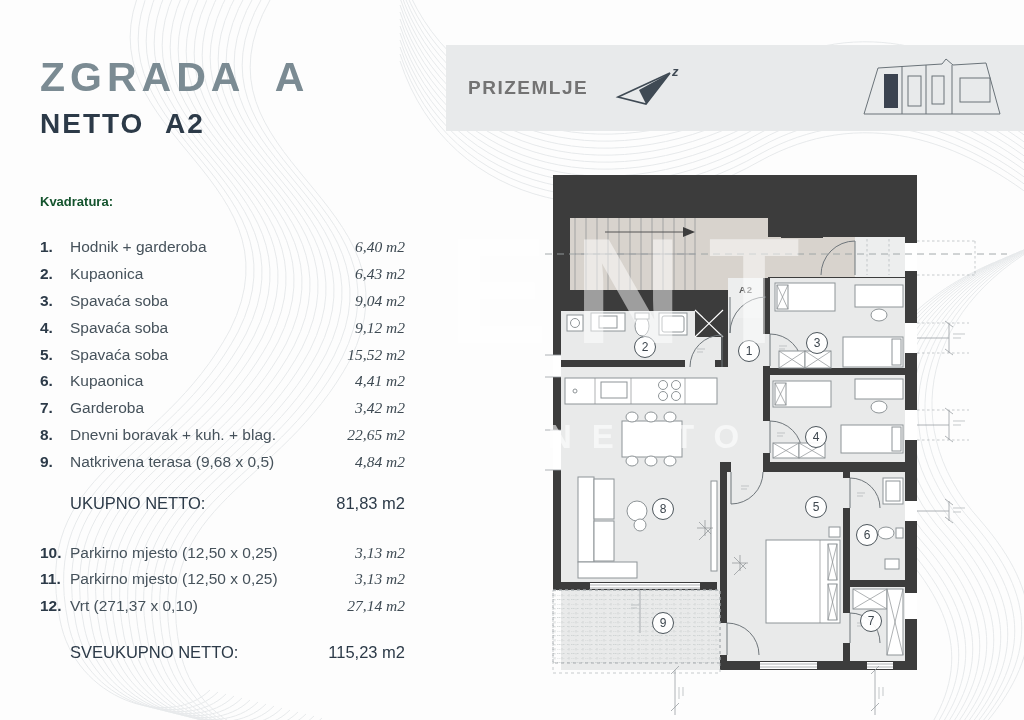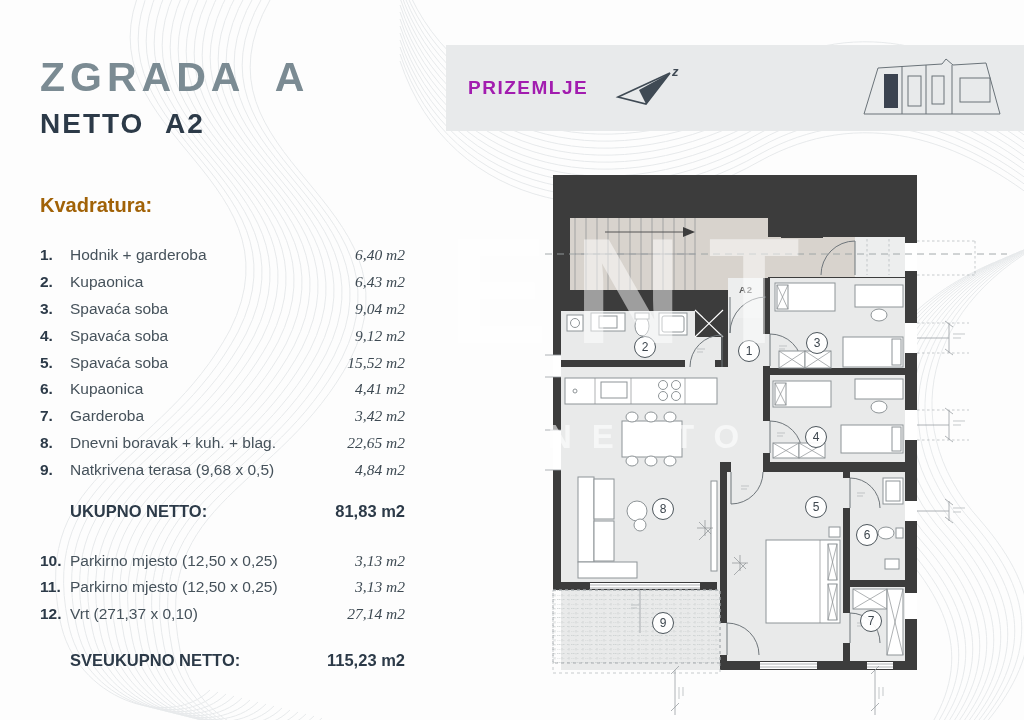--- a/index.html
+++ b/index.html
@@ -8,36 +8,36 @@
   #stage{position:absolute;inset:0;width:1024px;height:720px;overflow:hidden;}
   svg{display:block;}
   
   #bg{position:absolute;left:0;top:0;z-index:0;}
   
   #left{position:absolute;left:40px;top:56px;width:365px;z-index:2;}
   .t1{font-size:41px;font-weight:800;letter-spacing:5px;word-spacing:16px;
       color:#7b8b93;line-height:1.05;}
   .t2{font-size:28px;font-weight:800;letter-spacing:2px;word-spacing:12px;
       color:#2c3a48;margin-top:9px;}
-  .sec{font-size:20px;font-weight:800;color:#a16207;margin-top:54px;}
+  .sec{font-size:13px;font-weight:800;color:#14532d;margin-top:54px;}
   .list{margin-top:25px;}
   .row{display:flex;align-items:center;height:26.8px;font-size:15.5px;}
   .rn{width:30px;font-weight:800;color:#2c3a48;flex:none;}
   .rname{color:#46525b;}
   .rval{margin-left:auto;font-style:italic;color:#3e4a53;font-weight:500;font-family:Liberation Serif, serif;}
-  .trow{display:flex;align-items:center;margin-top:19px;font-size:16.5px;font-weight:700;color:#2c3a48;text-align:center;}
+  .trow{display:flex;align-items:center;margin-top:19px;font-size:16.5px;font-weight:400;color:#2c3a48;text-align:center;}
   .trow .tlabel{padding-left:30px;}
   .trow .tval{margin-left:auto;}
   .extras{margin-top:26px;}
   .trow.last{margin-top:23px;}
   
   #banner{position:absolute;left:446px;top:45px;width:578px;height:86px;
           background:#e8eaeb;z-index:2;display:flex;align-items:center;}
   #floor-label{font-size:19px;font-weight:800;letter-spacing:1.5px;
-               color:#a21caf;margin-left:22px;}
+               color:#737373;margin-left:22px;}
   #north{margin-left:26px;}
   #bldg{position:absolute;right:16px;top:11px;}
   
   #plan{position:absolute;left:545px;top:163px;z-index:1;}
   .wall{fill:#3c3c3c;}
   .fix{fill:#fff;stroke:#8e9497;stroke-width:1;}
   .thin{stroke:#8d9193;stroke-width:0.7;fill:none;}
   .door{stroke:#6f767b;stroke-width:1;fill:none;}
   .dim{stroke:#9aa0a3;stroke-width:0.8;fill:none;}
   .dimtxt{stroke:#b5babd;stroke-width:1;fill:none;opacity:.8;}

